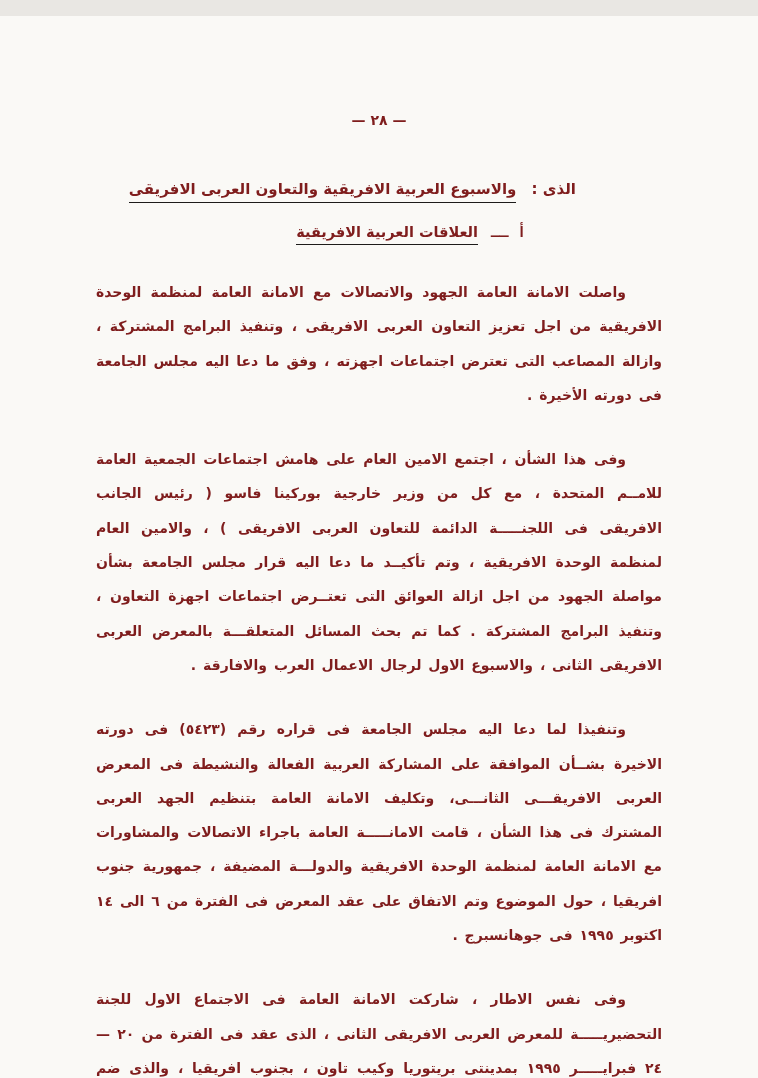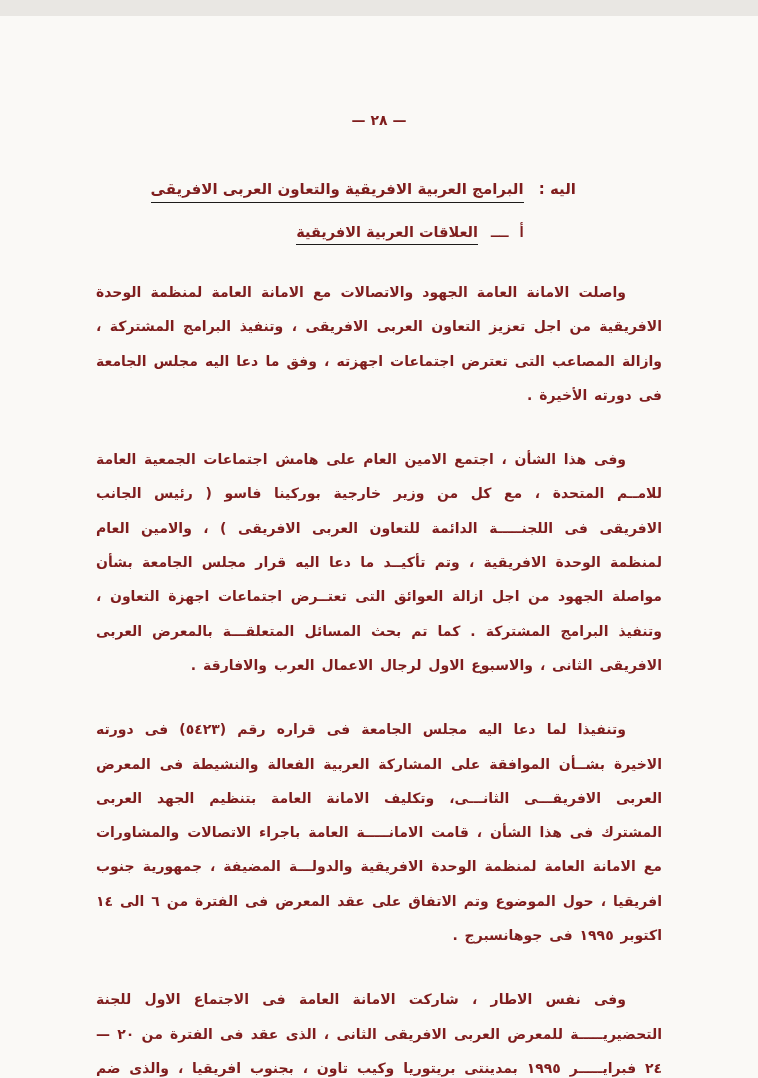--- a/index.html
+++ b/index.html
@@ -76,22 +76,22 @@
 </style>
 </head>
 <body>
 
 <div class="page">
   <div class="content">
 
     <div class="page-number">— ٢٨ —</div>
 
     <div class="heading-line">
-      <span class="heading-label">اليه :</span>
-      <span class="underlined">البرامج العربية الافريقية والتعاون العربى الافريقى</span>
+      <span class="heading-label">الذى :</span>
+      <span class="underlined">والاسبوع العربية الافريقية والتعاون العربى الافريقى</span>
     </div>
 
     <div class="subheading-line">
       <span class="subheading-label">أ ــ</span>
       <span class="underlined">العلاقات العربية الافريقية</span>
     </div>
 
     <p class="para">واصلت الامانة العامة الجهود والاتصالات مع الامانة العامة لمنظمة الوحدة الافريقية من اجل تعزيز التعاون العربى الافريقى ، وتنفيذ البرامج المشتركة ، وازالة المصاعب التى تعترض اجتماعات اجهزته ، وفق ما دعا اليه مجلس الجامعة فى دورته الأخيرة .</p>
 
     <p class="para">وفى هذا الشأن ، اجتمع الامين العام على هامش اجتماعات الجمعية العامة للامــم المتحدة ، مع كل من وزير خارجية بوركينا فاسو ( رئيس الجانب الافريقى فى اللجنـــــة الدائمة للتعاون العربى الافريقى ) ، والامين العام لمنظمة الوحدة الافريقية ، وتم تأكيــد ما دعا اليه قرار مجلس الجامعة بشأن مواصلة الجهود من اجل ازالة العوائق التى تعتــرض اجتماعات اجهزة التعاون ، وتنفيذ البرامج المشتركة .  كما تم بحث المسائل المتعلقـــة بالمعرض العربى الافريقى الثانى ، والاسبوع الاول لرجال الاعمال العرب والافارقة .</p>

